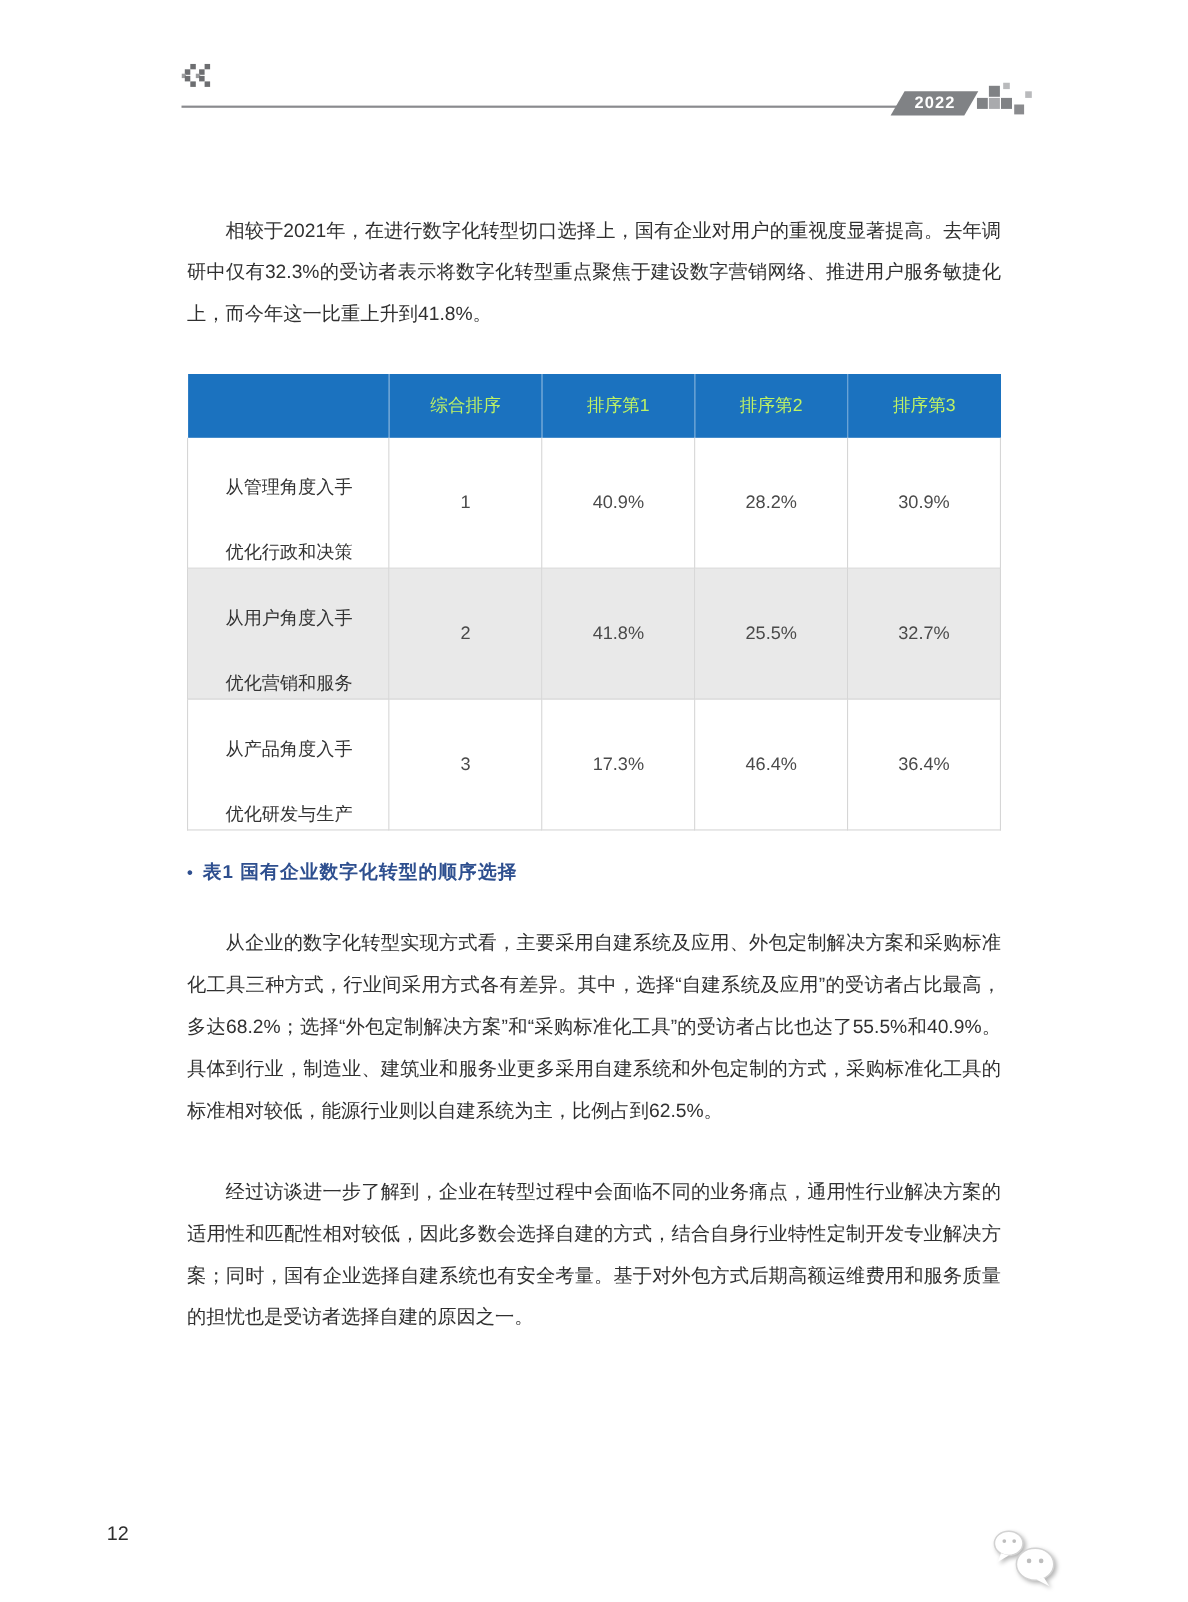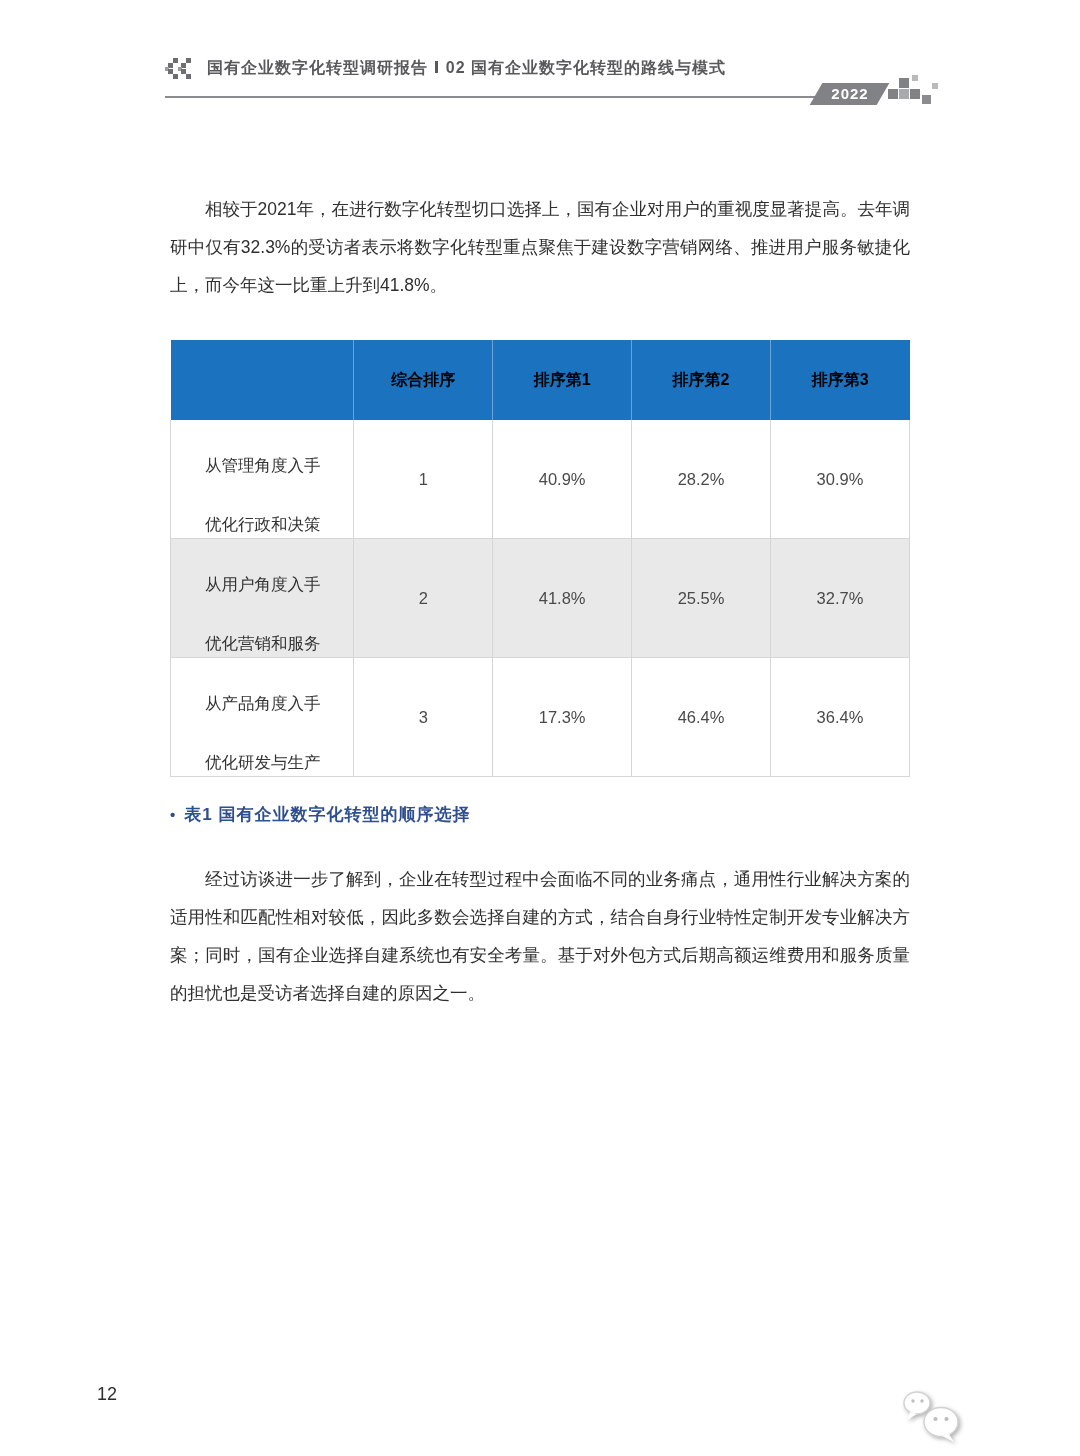--- a/index.html
+++ b/index.html
@@ -24,21 +24,21 @@
   .badge span{display:inline-block;transform:skewX(30deg);color:#fff;font-weight:bold;font-size:15px;letter-spacing:1px;}
 
   
   .content{position:absolute;top:190px;left:170px;width:740px;}
   .content p{font-size:17.5px;line-height:38px;color:var(--body-text);text-align:justify;text-indent:2em;margin:0 0 36px;}
 
   
   table.rank{width:100%;border-collapse:collapse;table-layout:fixed;margin-top:8px;}
   table.rank col.c-label{width:24.8%;}
   table.rank col.c-data{width:18.8%;}
-  table.rank thead th{background:var(--table-header-blue);color:#000000;font-size:16px;font-weight:bold;height:80px;border-right:1px solid rgba(255,255,255,.35);}
+  table.rank thead th{background:var(--table-header-blue);color:#bef264;font-size:16px;font-weight:normal;height:58px;border-right:1px solid rgba(255,255,255,.35);}
   table.rank thead th:last-child{border-right:none;}
   table.rank tbody td{height:73px;font-size:16.5px;color:#4a4a4a;text-align:center;border:1px solid #d6d6d6;border-top:none;}
   table.rank tbody tr.alt td{background:var(--row-alt-gray);}
   table.rank tbody td.label{text-align:left;padding-left:34px;color:#333;}
   table.rank tbody td.label span{display:block;line-height:27px;margin-top:32px;}
   .table-caption{margin:26px 0 34px;text-align:left;font-size:17px;font-weight:bold;color:var(--caption-blue);letter-spacing:1px;}
   .table-caption .bullet{margin-right:8px;font-size:15px;}
 
   
   .page-number{position:absolute;left:97px;top:1356px;font-size:18px;color:#2e2e2e;margin-top:28px;}
@@ -63,21 +63,20 @@
           <rect x="0" y="9" width="4" height="4" fill="#9b9c9e"></rect>
           <rect x="3" y="11" width="5" height="5"></rect>
           <rect x="8" y="16" width="5" height="5"></rect>
           <rect x="21" y="0" width="5" height="5"></rect>
           <rect x="16" y="5" width="5" height="5"></rect>
           <rect x="13" y="9" width="4" height="4" fill="#9b9c9e"></rect>
           <rect x="16" y="11" width="5" height="5"></rect>
           <rect x="21" y="16" width="5" height="5"></rect>
         </g>
       </svg>
-      <span class="header-title">国有企业数字化转型调研报告 Ⅰ 02 国有企业数字化转型的路线与模式</span>
     </div>
     <div class="header-rule"></div>
     <div class="badge-wrap">
       <div class="badge">
         <span>2022</span>
       </div>
       <svg class="px-deco" width="52" height="30" viewBox="0 0 52 30">
         <rect x="0" y="14" width="10" height="10" fill="#808285"></rect>
         <rect x="11" y="14" width="10" height="10" fill="#a9aaad"></rect>
         <rect x="11" y="3" width="10" height="10" fill="#808285"></rect>
@@ -140,20 +139,21 @@
           <td>46.4%</td>
           <td>36.4%</td>
         </tr>
       </tbody>
     </table>
 
     <div class="table-caption">
       <span class="bullet">•</span><span>表1  国有企业数字化转型的顺序选择</span>
     </div>
 
+    <p>从企业的数字化转型实现方式看，主要采用自建系统及应用、外包定制解决方案和采购标准化工具三种方式，行业间采用方式各有差异。其中，选择“自建系统及应用”的受访者占比最高，多达68.2%；选择“外包定制解决方案”和“采购标准化工具”的受访者占比也达了55.5%和40.9%。具体到行业，制造业、建筑业和服务业更多采用自建系统和外包定制的方式，采购标准化工具的标准相对较低，能源行业则以自建系统为主，比例占到62.5%。</p>
     <p>经过访谈进一步了解到，企业在转型过程中会面临不同的业务痛点，通用性行业解决方案的适用性和匹配性相对较低，因此多数会选择自建的方式，结合自身行业特性定制开发专业解决方案；同时，国有企业选择自建系统也有安全考量。基于对外包方式后期高额运维费用和服务质量的担忧也是受访者选择自建的原因之一。</p>
   </div>
 
   <div class="page-number">12</div>
 
   <div class="watermark">
     <svg class="watermark-logo" width="62" height="56" viewBox="0 0 62 56">
       <g fill="#ffffff" stroke="#d2d2d2" stroke-width="1.4">
         <ellipse cx="15" cy="13" rx="13" ry="11"></ellipse>
         <path d="M8 22 L5 30 L15 24 Z" stroke="none"></path>

